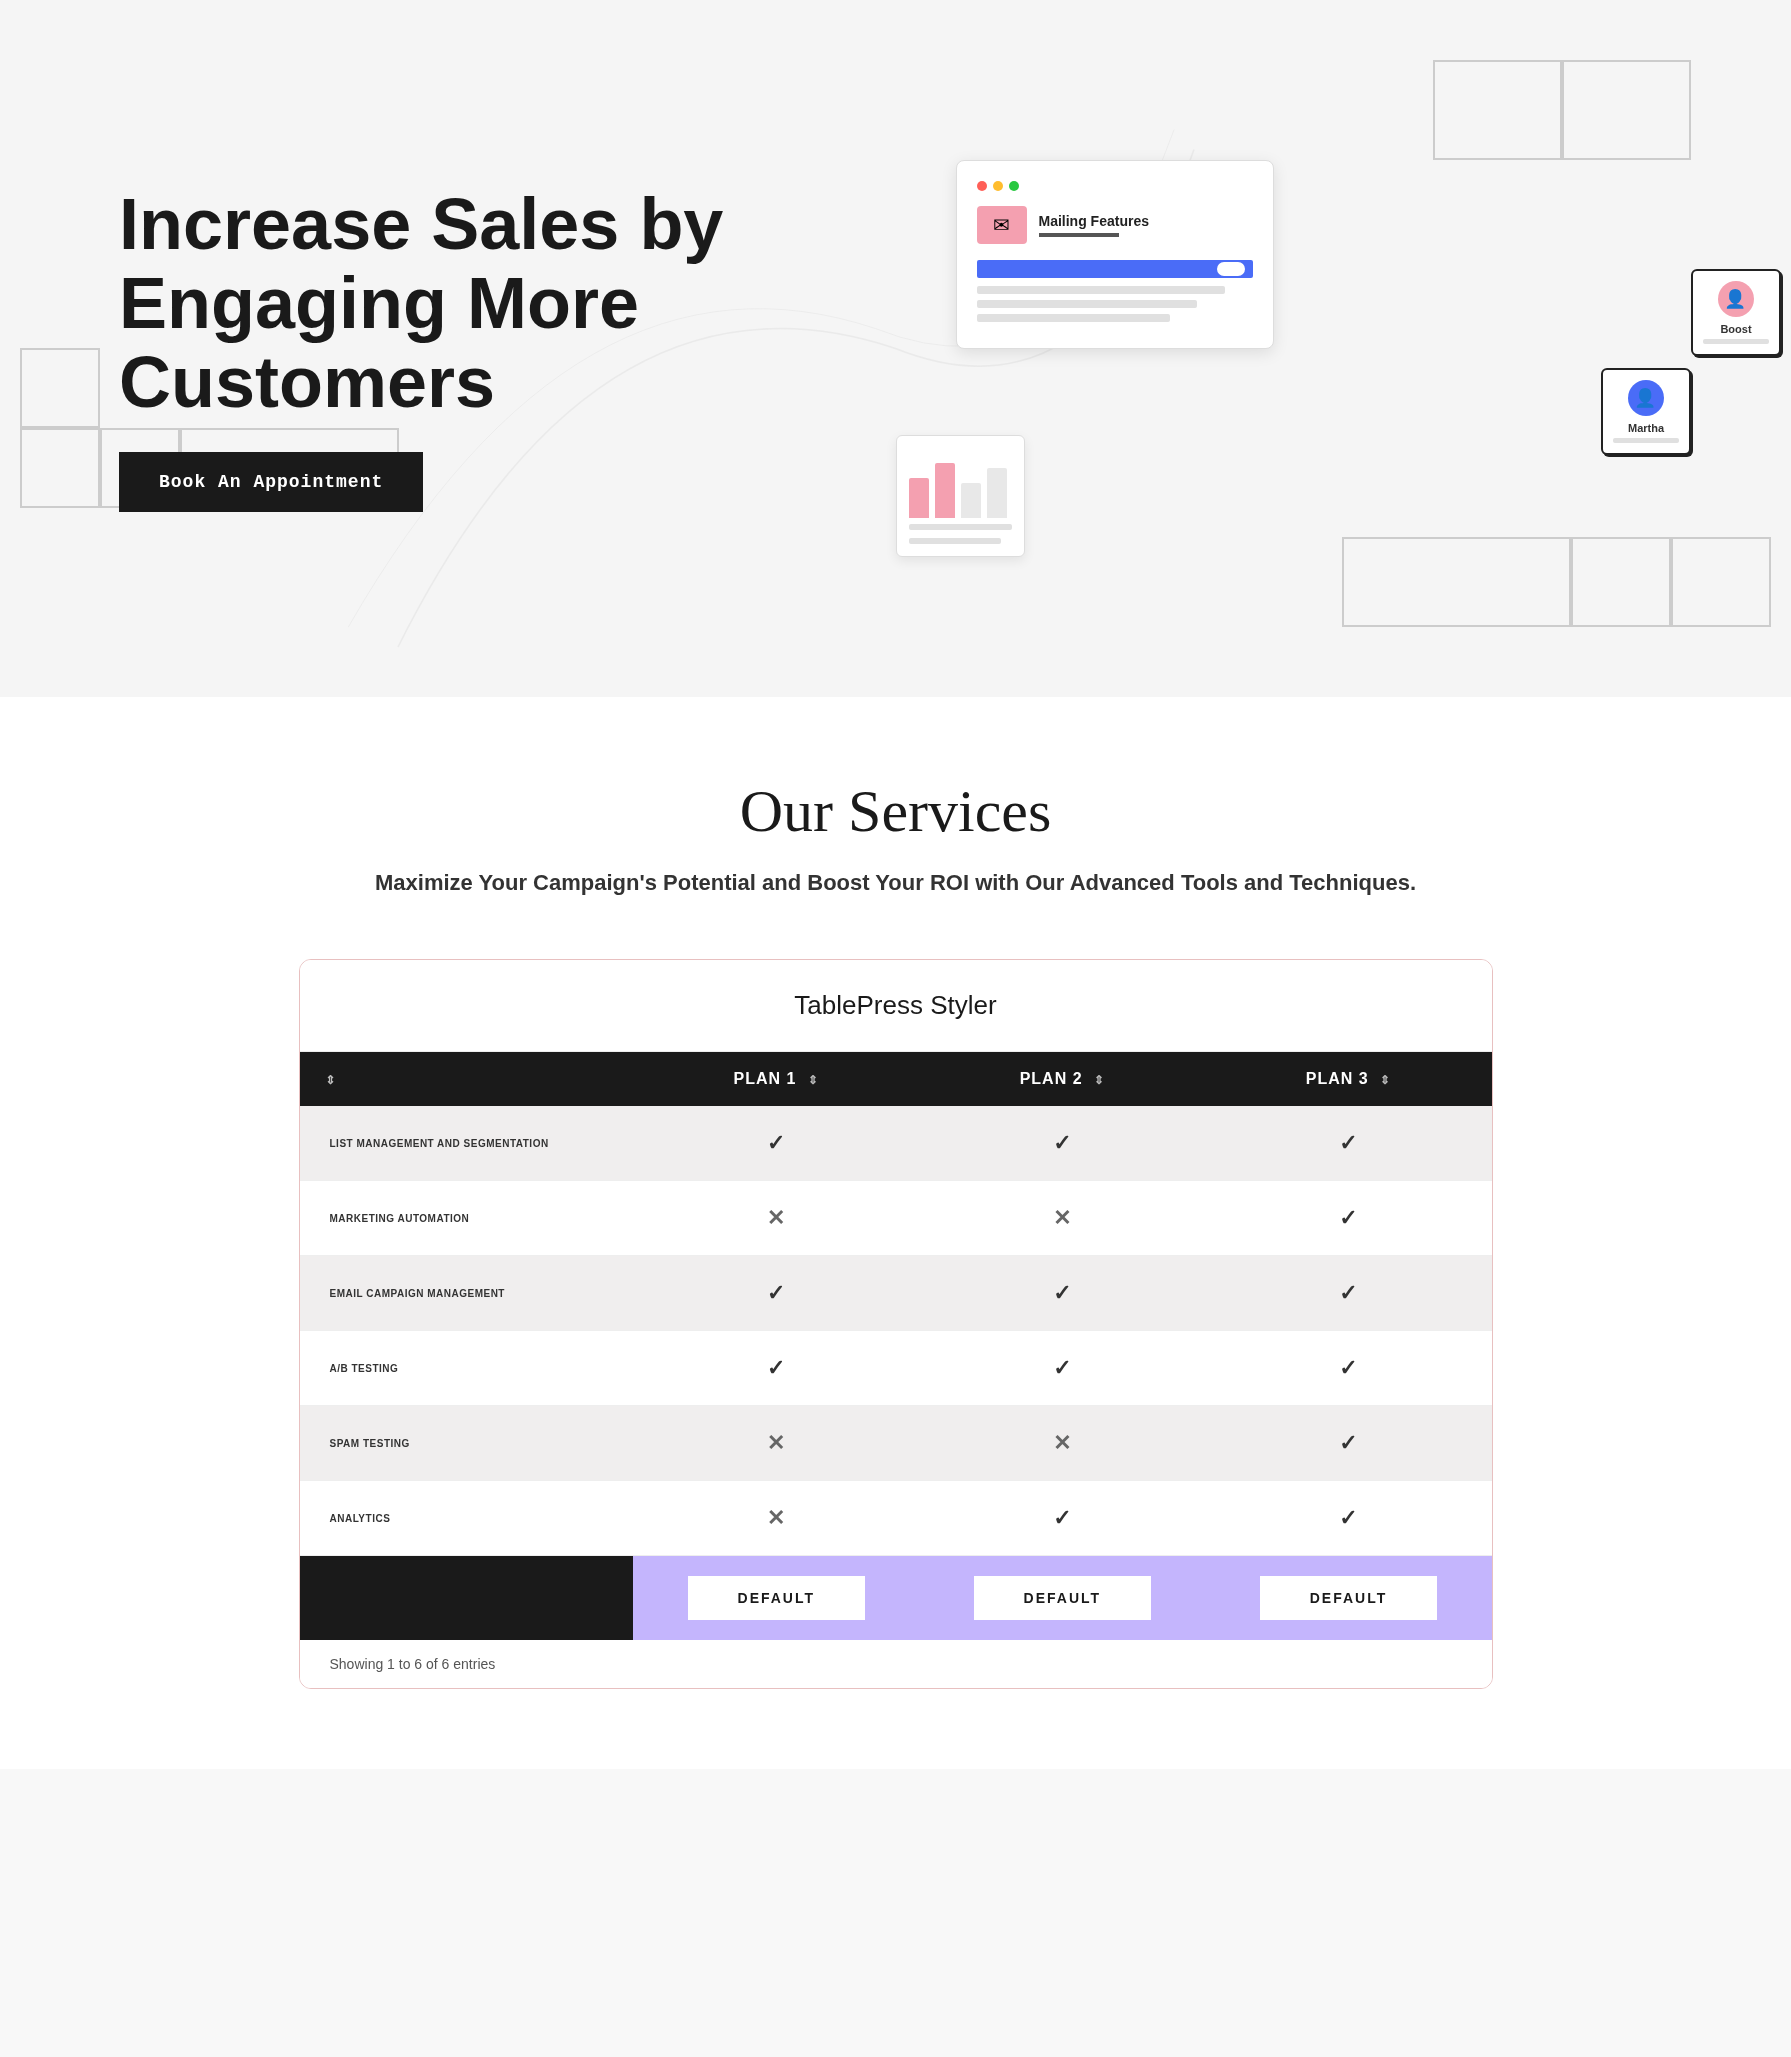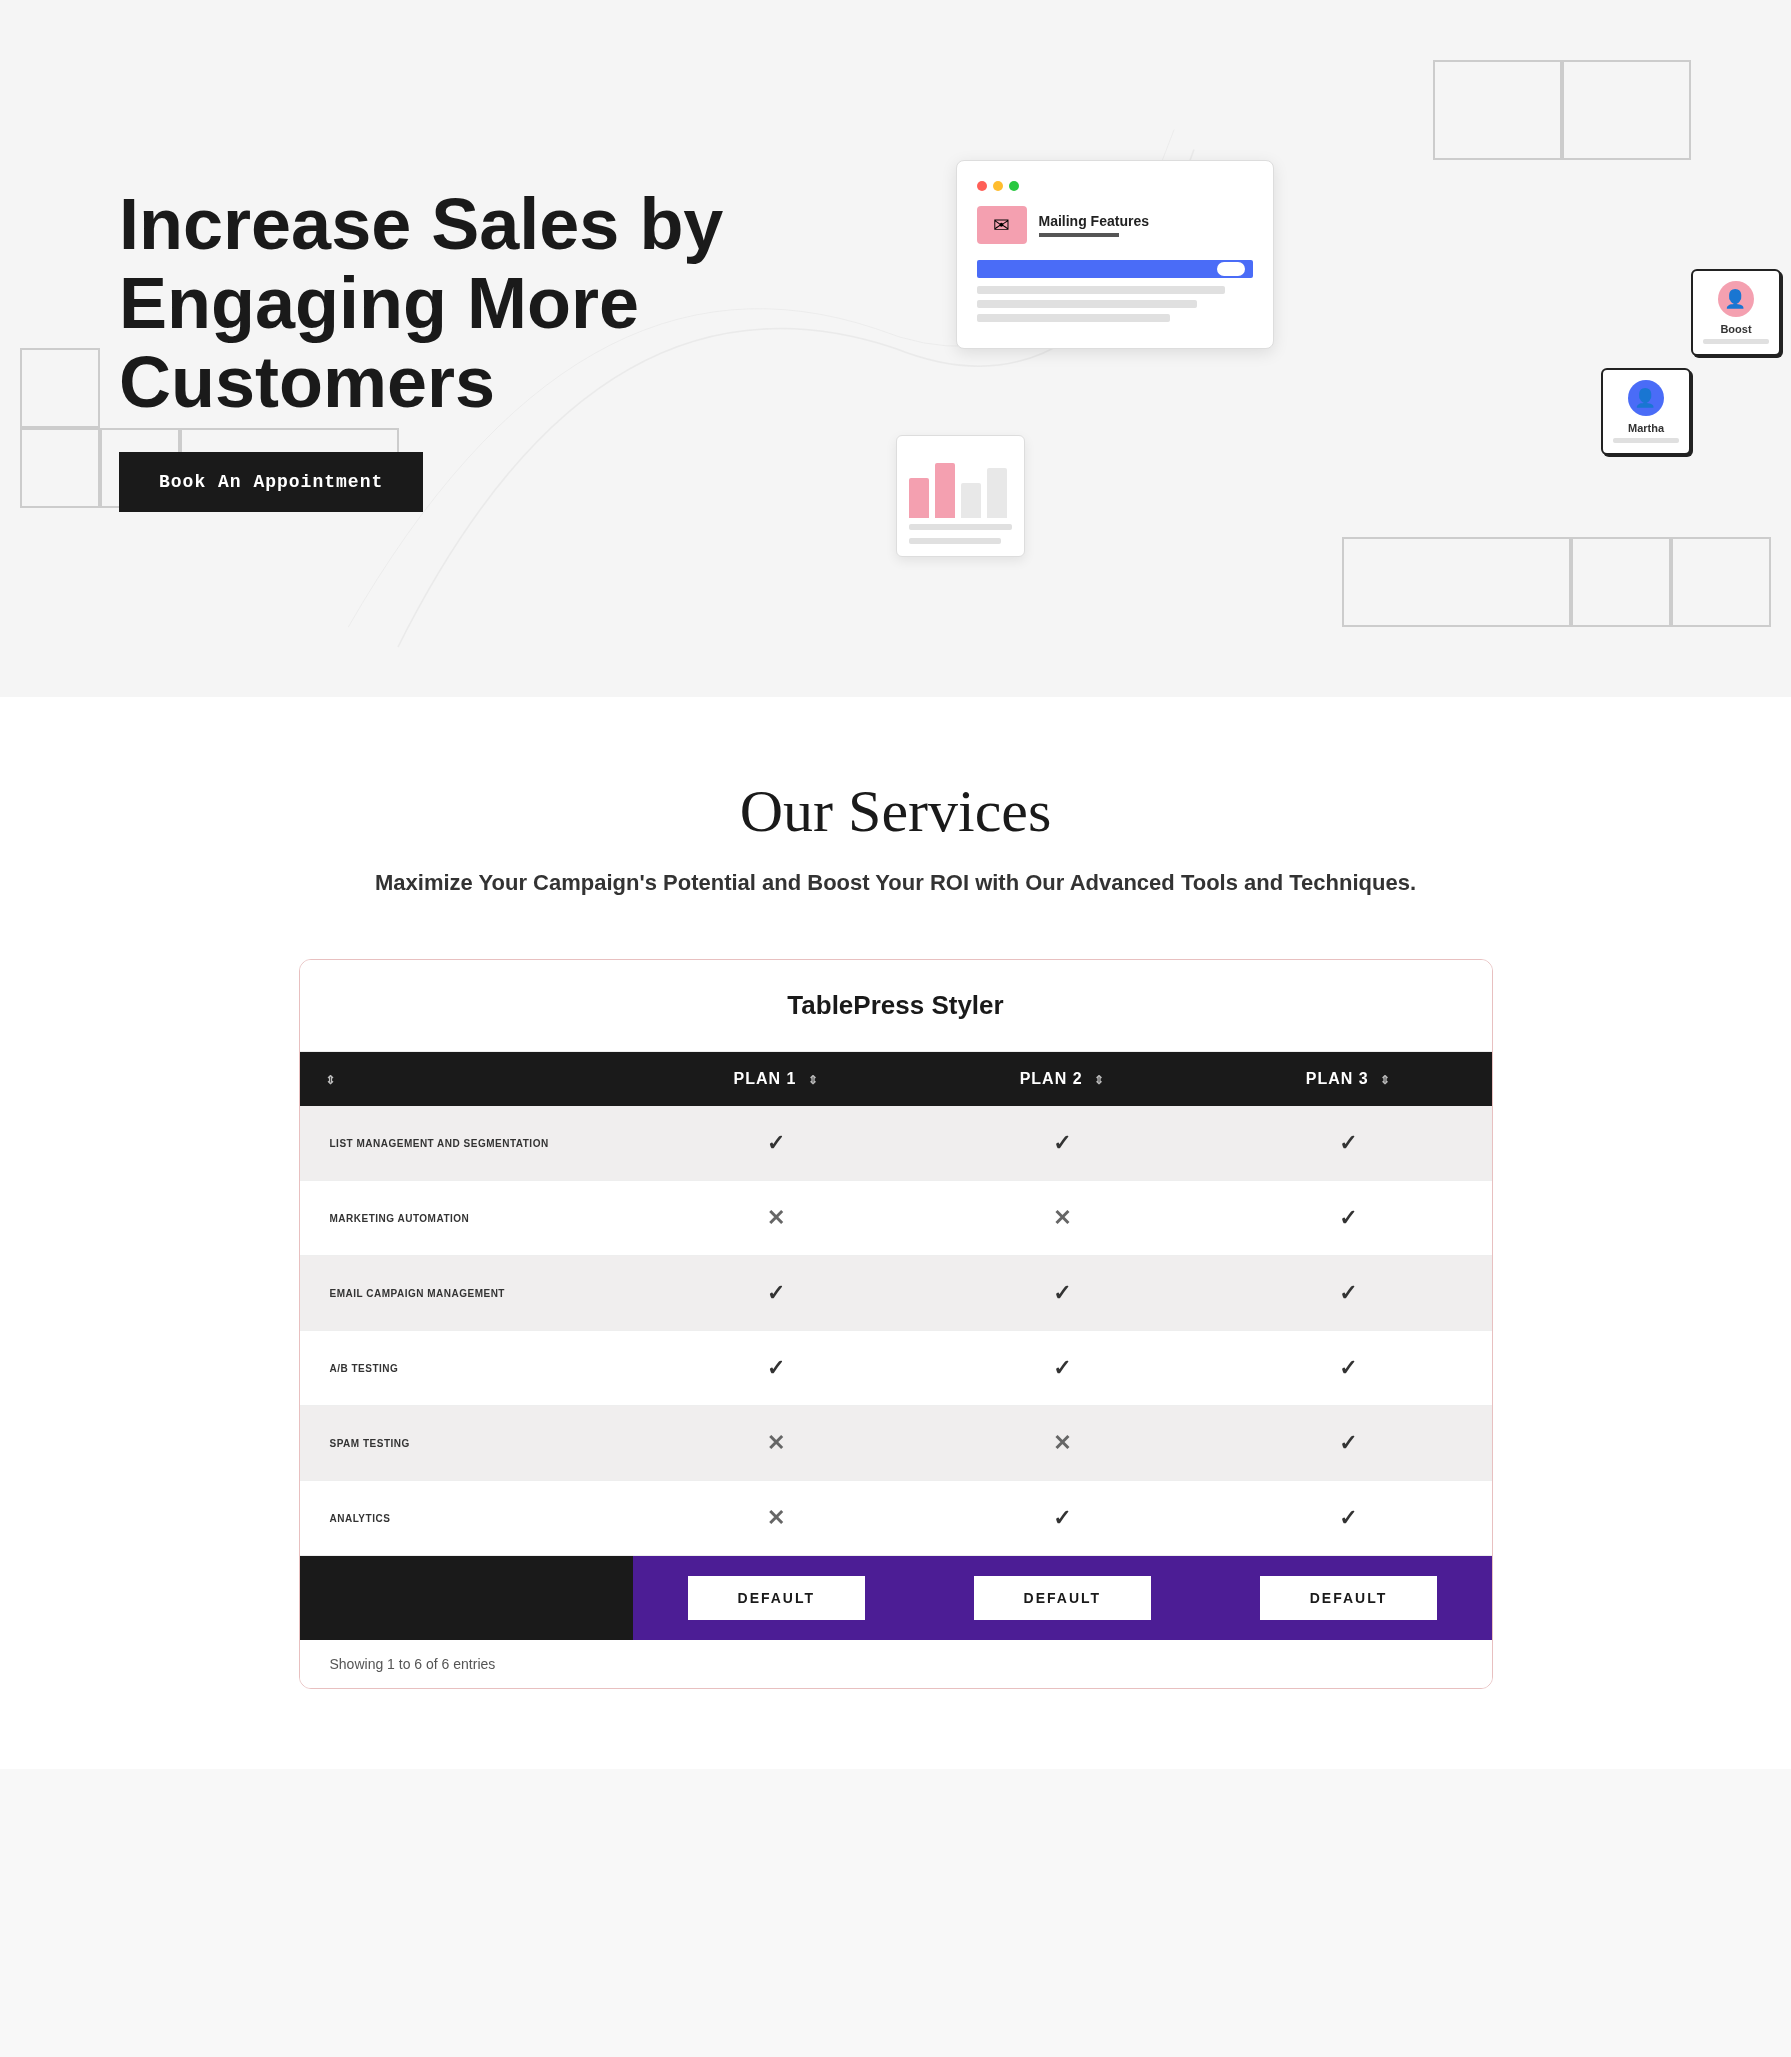--- a/index.html
+++ b/index.html
@@ -348,21 +348,21 @@
     }
 
     .table-header-section {
       padding: 30px 40px;
       background: #fff;
       border-bottom: 1px solid #eee;
     }
 
     .table-main-title {
       font-size: 26px;
-      font-weight: bold;
+      font-weight: normal;
       font-family: Arial, sans-serif;
       color: #1a1a1a;
       text-align: center;
     }
 
     .table-sub-title {
       font-size: 15px;
       color: #888;
       font-family: Arial, sans-serif;
       text-align: center;
@@ -434,21 +434,21 @@
       font-weight: bold;
     }
 
     .cross-icon {
       color: #666;
       font-size: 22px;
       font-weight: bold;
     }
 
     .pricing-table tfoot tr {
-      background: #4c1d95;
+      background: #c4b5fd;
     }
 
     .pricing-table tfoot td {
       padding: 20px;
       text-align: center;
     }
 
     .pricing-table tfoot td:first-child {
       background: #1a1a1a;
     }

